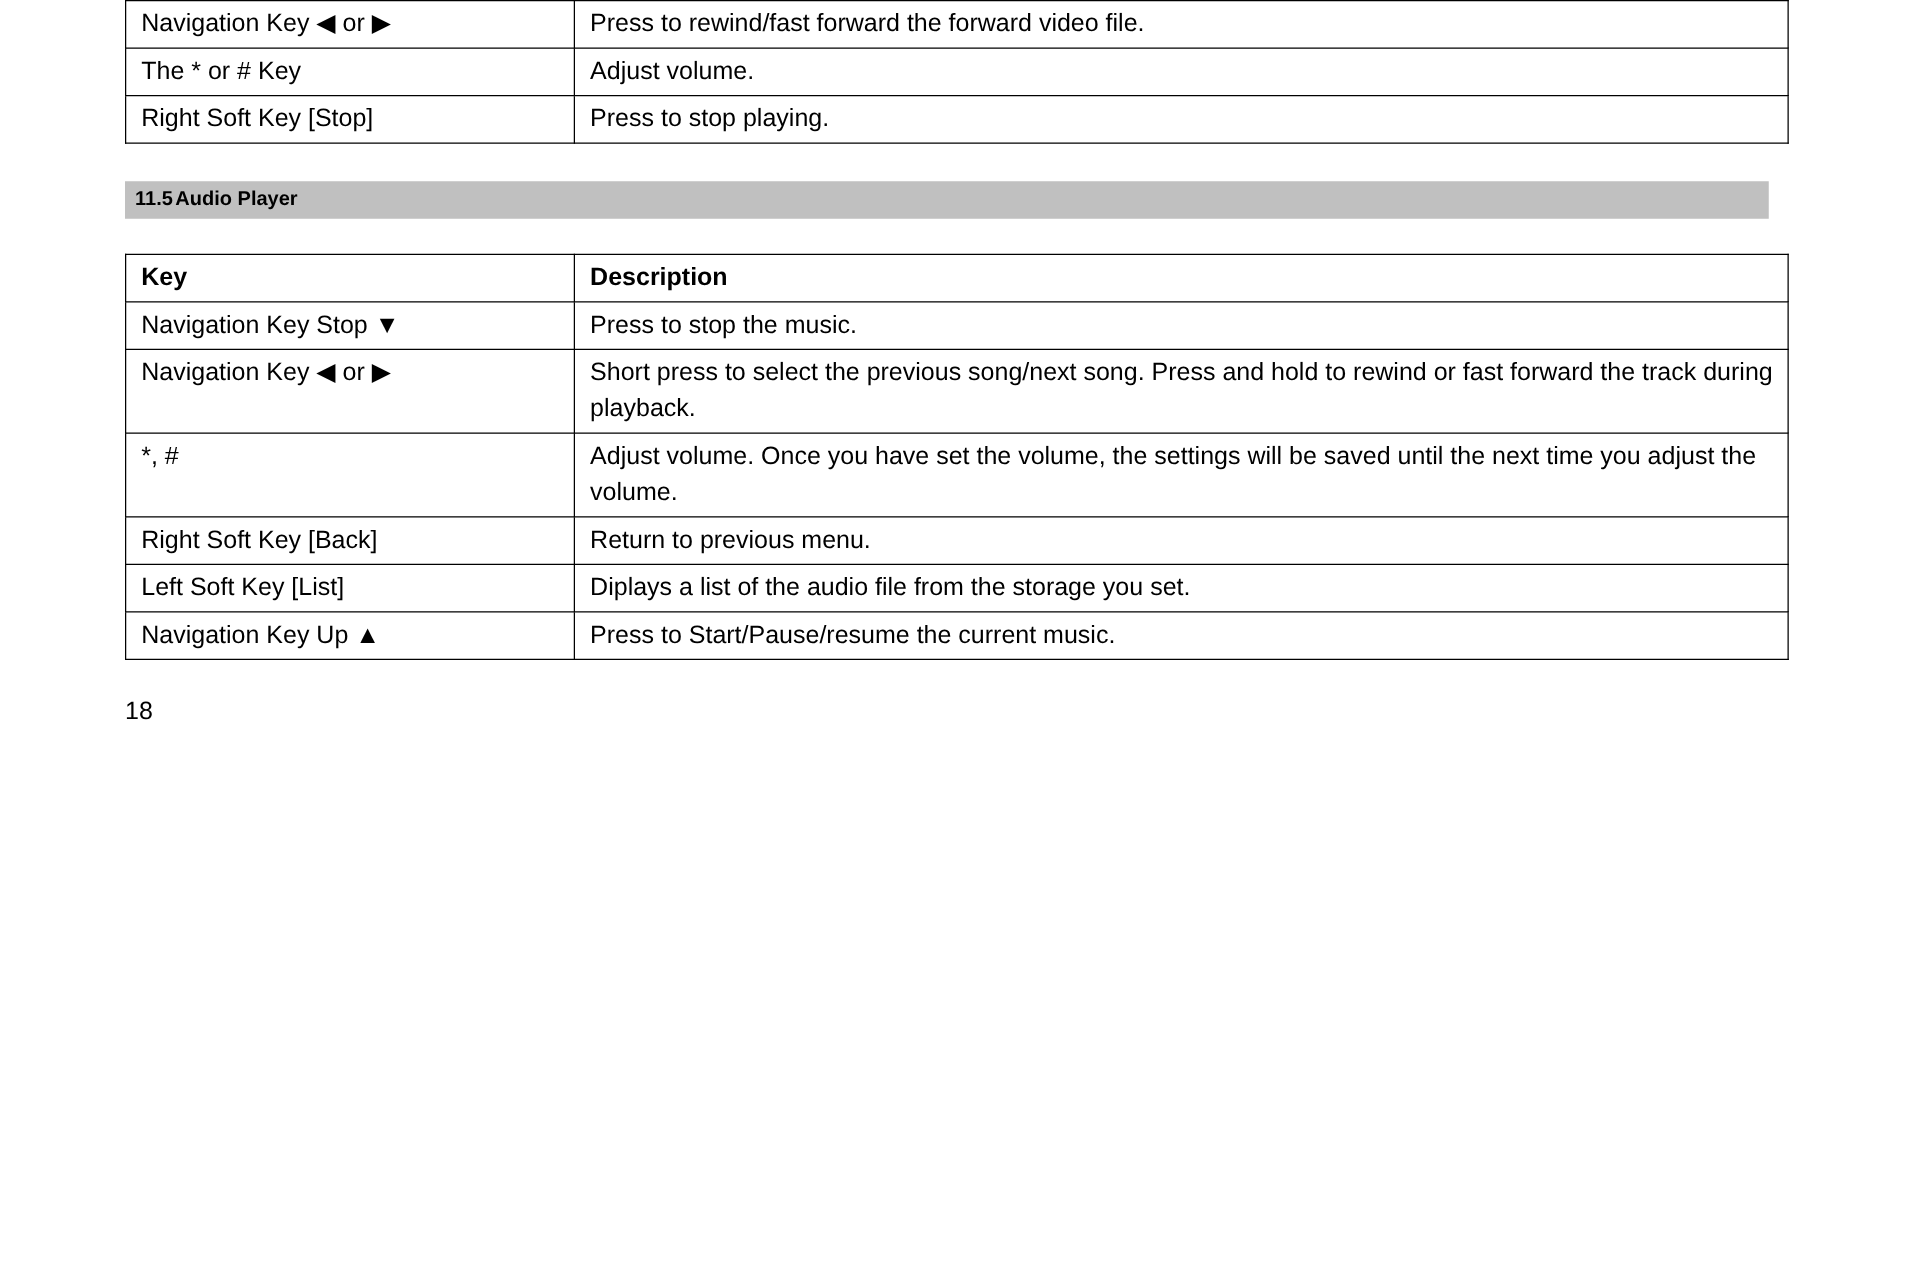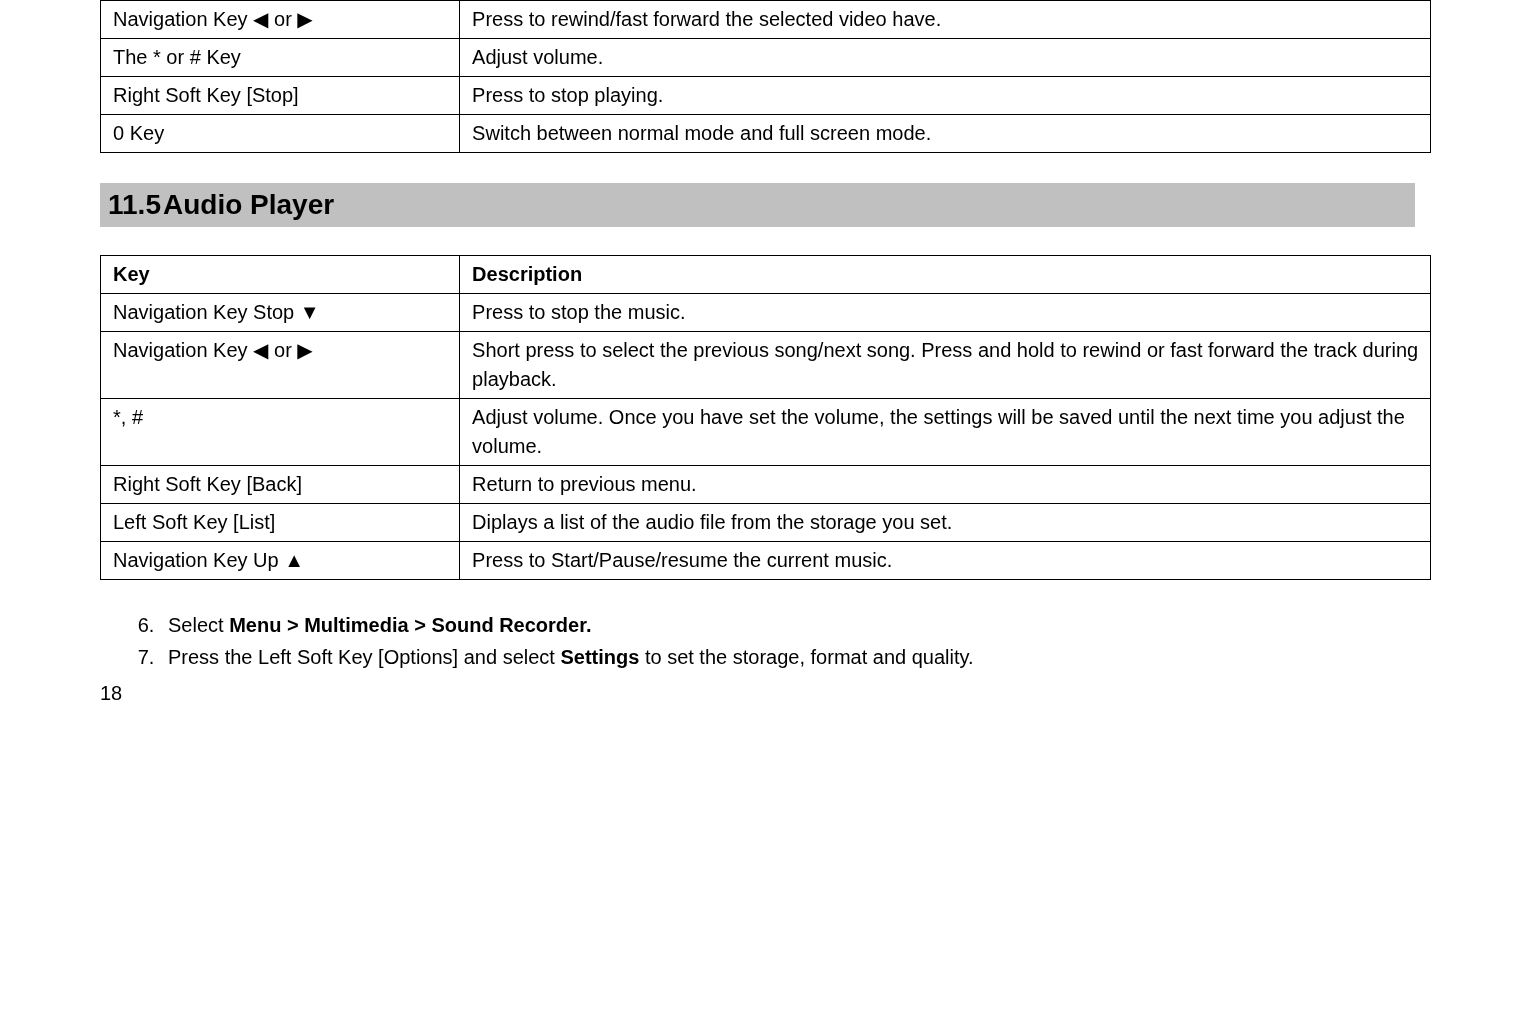--- a/index.html
+++ b/index.html
@@ -23,21 +23,21 @@
     border: 1.5px solid #000;
     padding: 4px 10px 4px 12px;
     vertical-align: top;
     line-height: 1.45;
   }
   .col-key { width: 27%; }
   .col-desc { width: 73%; }
   .section-heading {
     background: #c0c0c0;
     font-weight: bold;
-    font-size: 28px;
+    font-size: 16px;
     padding: 6px 8px 6px 8px;
     margin: 0 16px 2px 0;
   }
   .section-heading .num {
     margin-right: 2px;
   }
   .section-wrap {
     margin-bottom: 28px;
   }
   .th-cell { font-weight: bold; }
@@ -59,33 +59,29 @@
 </style>
 </head>
 <body>
 
 <div class="page">
 
   <table>
     <tbody>
         <tr>
       <td class="col-key">Navigation Key  ◀  or  ▶</td>
-      <td class="col-desc">Press to rewind/fast forward the selected video have.</td>
+      <td class="col-desc">Press to rewind/fast forward the forward video file.</td>
     </tr>
     <tr>
       <td class="col-key">The * or # Key</td>
       <td class="col-desc">Adjust volume.</td>
     </tr>
     <tr>
       <td class="col-key">Right Soft Key [Stop]</td>
       <td class="col-desc">Press to stop playing.</td>
-    </tr>
-    <tr>
-      <td class="col-key">0 Key</td>
-      <td class="col-desc">Switch between normal mode and full screen mode.</td>
     </tr>
   </tbody>
     </table>
 
   <div class="section-wrap">
     <div class="section-heading">
       <span class="num">11.5</span><span>Audio Player</span>
     </div>
   </div>
 
@@ -116,24 +112,16 @@
       <td class="col-desc">Diplays a list of the audio file from the storage you set.</td>
     </tr>
     <tr>
       <td class="col-key">Navigation Key Up ▲</td>
       <td class="col-desc">Press to Start/Pause/resume the current music.</td>
     </tr>
   </tbody>
     </table>
 
 
-  <ol class="steps" start="6">
-    <li>
-      <span>Select </span><b>Menu &gt; Multimedia &gt; Sound Recorder.</b>
-    </li>
-    <li>
-      <span>Press the Left Soft Key [Options] and select </span><b>Settings</b><span> to set the storage, format and quality.</span>
-    </li>
-  </ol>
 
   <div class="page-num">18</div>
 
 </div>
 
 </body></html>

